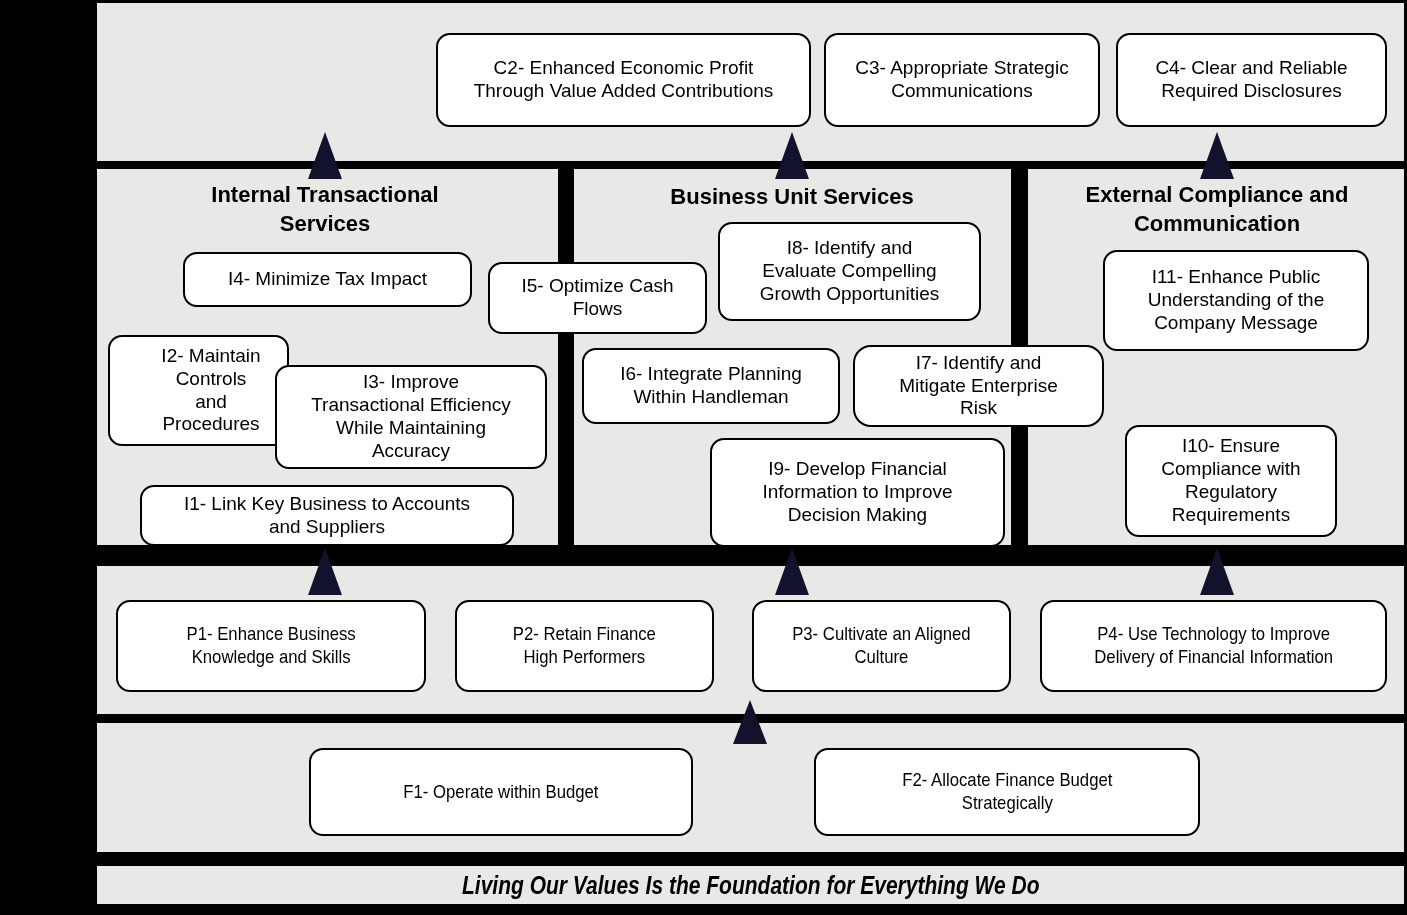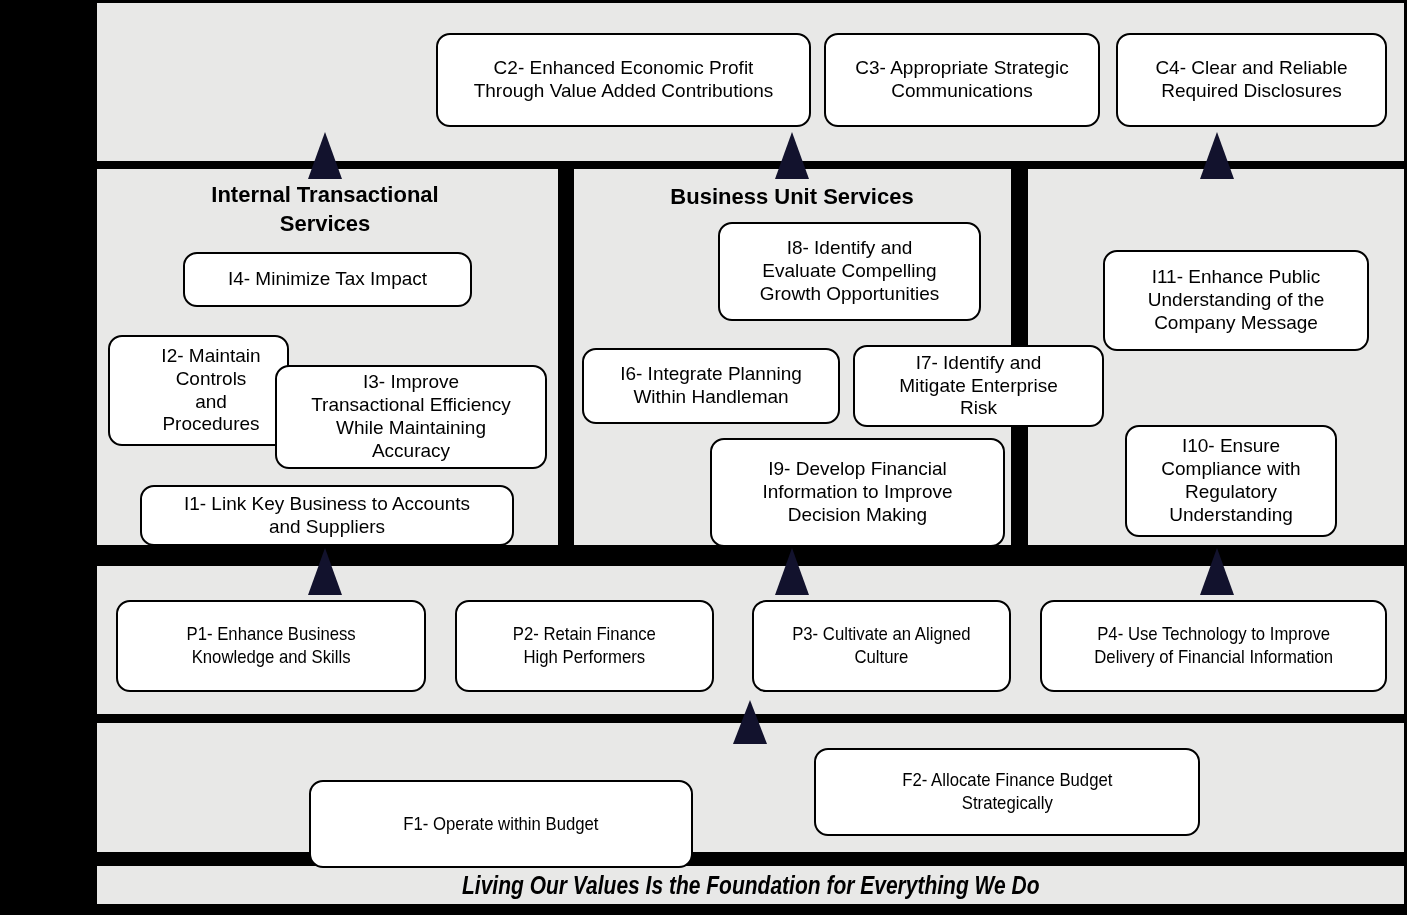--- a/index.html
+++ b/index.html
@@ -76,36 +76,42 @@
   <div class="panel" style="left:1028px; top:169px; width:376px; height:376px;"></div>
   <div class="panel" style="left:97px; top:566px; width:1307px; height:148px;"></div>
   <div class="panel" style="left:97px; top:723px; width:1307px; height:129px;"></div>
   <div class="panel banner-panel" style="left:97px; top:866px; width:1307px; height:38px;font-style:italic;">
     <span class="banner-text">Living Our Values Is the Foundation for Everything We Do</span>
   </div>
 
   <div class="col-title" style="left:125px; top:180px; width:400px;">Internal Transactional
 Services</div>
   <div class="col-title" style="left:592px; top:182px; width:400px;">Business Unit Services</div>
+  <div class="col-title" style="left:1035px; top:180px; width:364px;">External Compliance and
+Communication</div>
 
   <div class="box" style="left:436px; top:33px; width:371px; height:90px;">
     <span class="box-label">C2- Enhanced Economic Profit
 Through Value Added Contributions</span>
   </div>
   <div class="box" style="left:824px; top:33px; width:272px; height:90px;">
     <span class="box-label">C3- Appropriate Strategic
 Communications</span>
   </div>
   <div class="box" style="left:1116px; top:33px; width:267px; height:90px;">
     <span class="box-label">C4- Clear and Reliable
 Required Disclosures</span>
   </div>
 
   <div class="box" style="left:183px; top:252px; width:285px; height:51px;">
     <span class="box-label">I4- Minimize Tax Impact</span>
+  </div>
+  <div class="box" style="left:488px; top:262px; width:215px; height:68px;">
+    <span class="box-label">I5- Optimize Cash
+Flows</span>
   </div>
   <div class="box" style="left:108px; top:335px; width:152px; height:107px;padding-left:25px;">
     <span class="box-label">I2- Maintain
 Controls
 and
 Procedures</span>
   </div>
   <div class="box" style="left:275px; top:365px; width:268px; height:100px;">
     <span class="box-label">I3- Improve
 Transactional Efficiency
@@ -119,61 +125,61 @@
 
   <div class="box" style="left:718px; top:222px; width:259px; height:95px;">
     <span class="box-label">I8- Identify and
 Evaluate Compelling
 Growth Opportunities</span>
   </div>
   <div class="box" style="left:582px; top:348px; width:254px; height:72px;">
     <span class="box-label">I6- Integrate Planning
 Within Handleman</span>
   </div>
-  <div class="box" style="left:853px; top:345px; width:247px; height:78px;">
+  <div class="box" style="left:853px; top:345px; width:247px; height:78px;border-radius:18px;">
     <span class="box-label">I7- Identify and
 Mitigate Enterprise
 Risk</span>
   </div>
   <div class="box" style="left:710px; top:438px; width:291px; height:105px;">
     <span class="box-label">I9- Develop Financial
 Information to Improve
 Decision Making</span>
   </div>
 
   <div class="box" style="left:1103px; top:250px; width:262px; height:97px;">
     <span class="box-label">I11- Enhance Public
 Understanding of the
 Company Message</span>
   </div>
   <div class="box" style="left:1125px; top:425px; width:208px; height:108px;">
     <span class="box-label">I10- Ensure
 Compliance with
 Regulatory
-Understanding</span>
+Requirements</span>
   </div>
 
   <div class="box condensed" style="left:116px; top:600px; width:306px; height:88px;">
     <span class="box-label">P1- Enhance Business
 Knowledge and Skills</span>
   </div>
   <div class="box condensed" style="left:455px; top:600px; width:255px; height:88px;">
     <span class="box-label">P2- Retain Finance
 High Performers</span>
   </div>
   <div class="box condensed" style="left:752px; top:600px; width:255px; height:88px;">
     <span class="box-label">P3- Cultivate an Aligned
 Culture</span>
   </div>
   <div class="box condensed" style="left:1040px; top:600px; width:343px; height:88px;">
     <span class="box-label">P4- Use Technology to Improve
 Delivery of Financial Information</span>
   </div>
 
-  <div class="box condensed" style="left:309px; top:748px; width:380px; height:84px;margin-top:32px;">
+  <div class="box condensed" style="left:309px; top:748px; width:380px; height:84px;">
     <span class="box-label">F1- Operate within Budget</span>
   </div>
   <div class="box condensed" style="left:814px; top:748px; width:382px; height:84px;">
     <span class="box-label">F2- Allocate Finance Budget
 Strategically</span>
   </div>
 
   <div class="arrow" style="left:308px; top:132px;"></div>
   <div class="arrow" style="left:775px; top:132px;"></div>
   <div class="arrow" style="left:1200px; top:132px;"></div>

